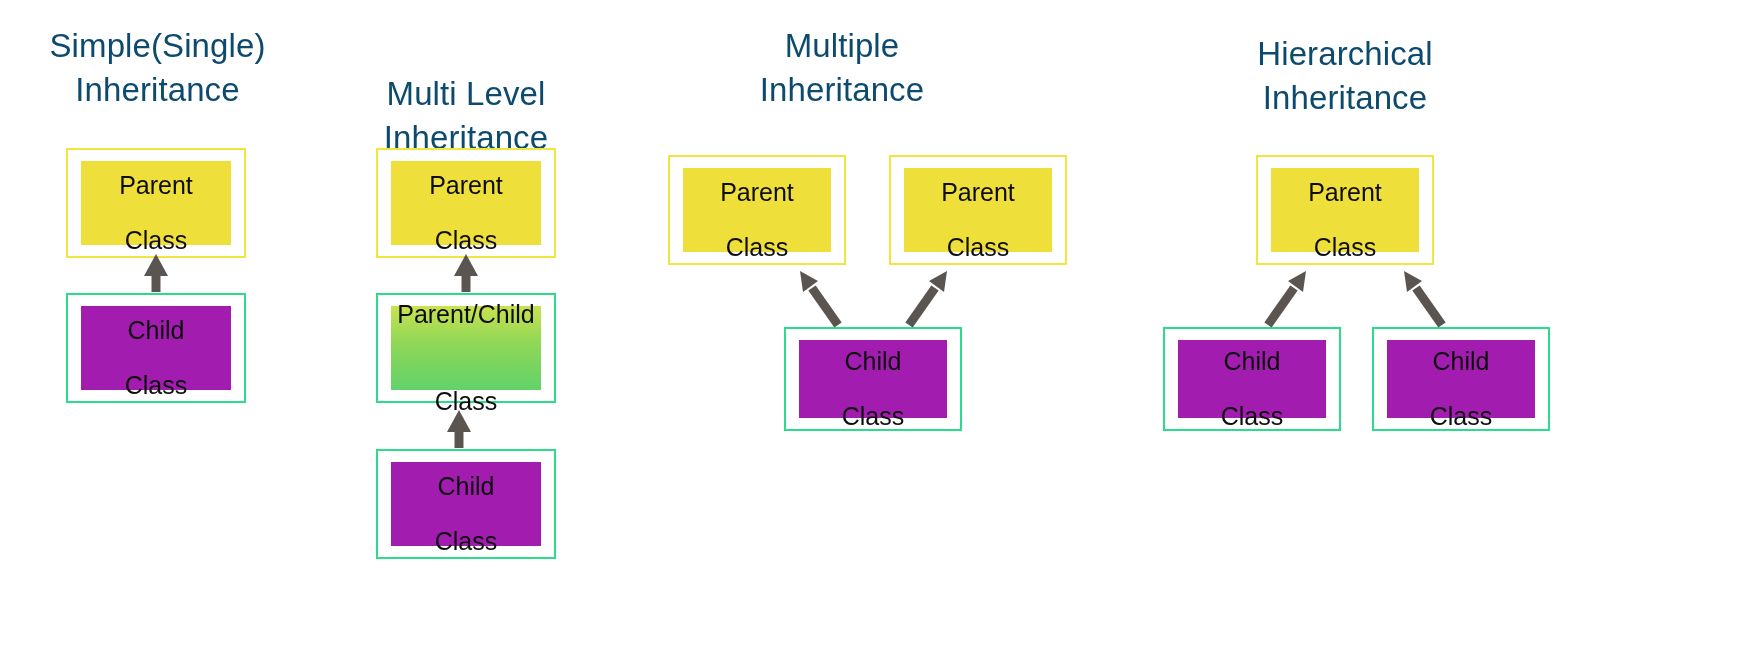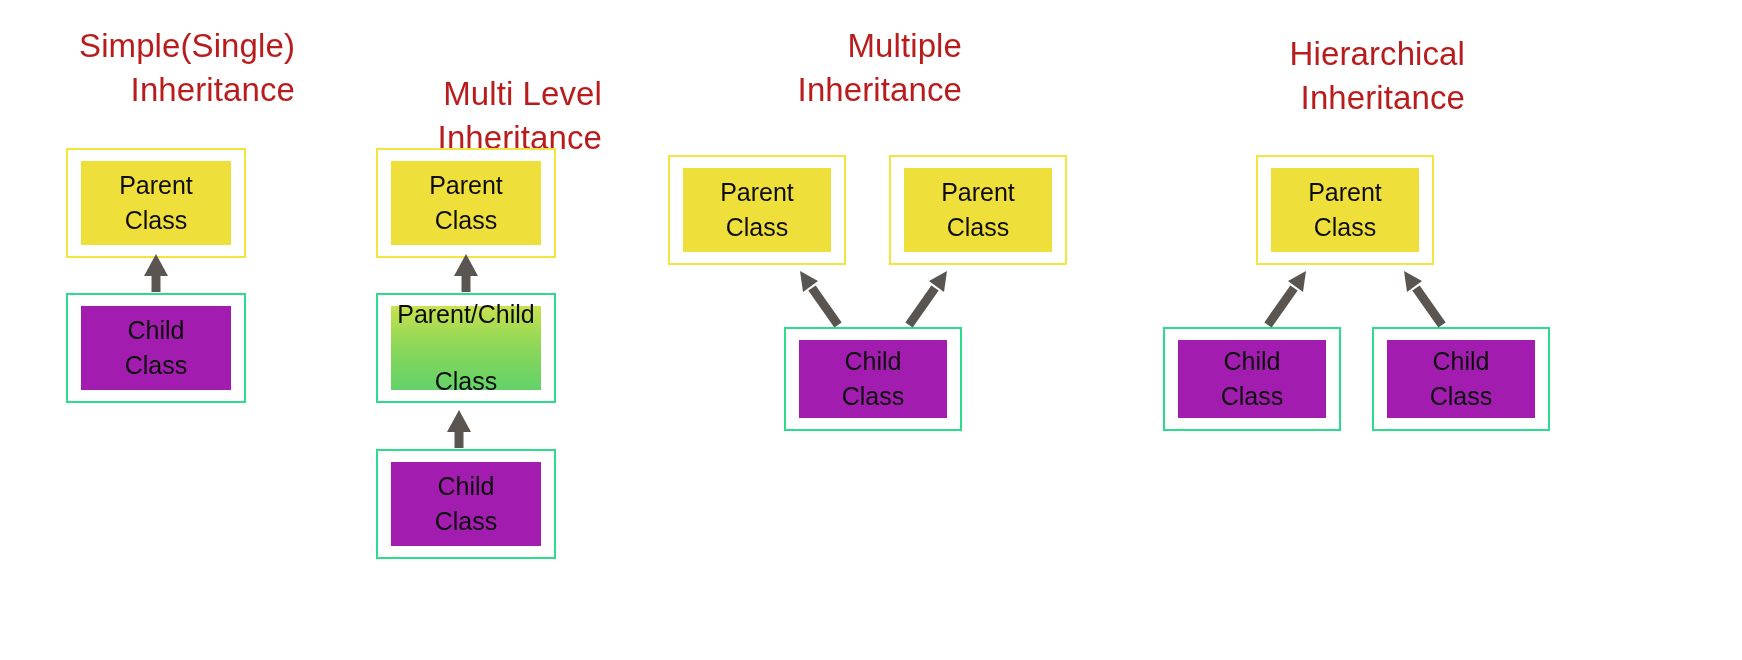--- a/index.html
+++ b/index.html
@@ -15,22 +15,22 @@
     position: relative;
     width: 1742px;
     height: 660px;
     background: #ffffff;
     overflow: hidden;
   }
 
   
   .col-title {
     position: absolute;
-    text-align: right;
-    color: #b91c1c;
+    text-align: center;
+    color: #0c4a6e;
     font-size: 33px;
     line-height: 44px;
     font-weight: 400;
     letter-spacing: 0.1px;
     white-space: pre-line;
     font-family: "Liberation Sans", sans-serif;
   }
 
   
   .node {
@@ -57,21 +57,21 @@
     font-size: 25px;
     line-height: 35px;
     color: #0d0d0d;
     text-align: center;
     font-family: "Liberation Sans", sans-serif;
   }
   .node.parent  .node-inner { background: #efdf3a; }
   .node.child   .node-inner { background: #a21caf; }
   .node.midnode .node-inner { background: linear-gradient(180deg, #c8e24f 0%, #8fd757 45%, #62d26a 100%); gap: 32px; }
 
-  .node-line { display: block; }
+  .node-line { display: block; margin-top: 20px; }
 
   
   .arrow-layer {
     position: absolute;
     left: 0;
     top: 0;
     width: 1742px;
     height: 660px;
     pointer-events: none;
   }

